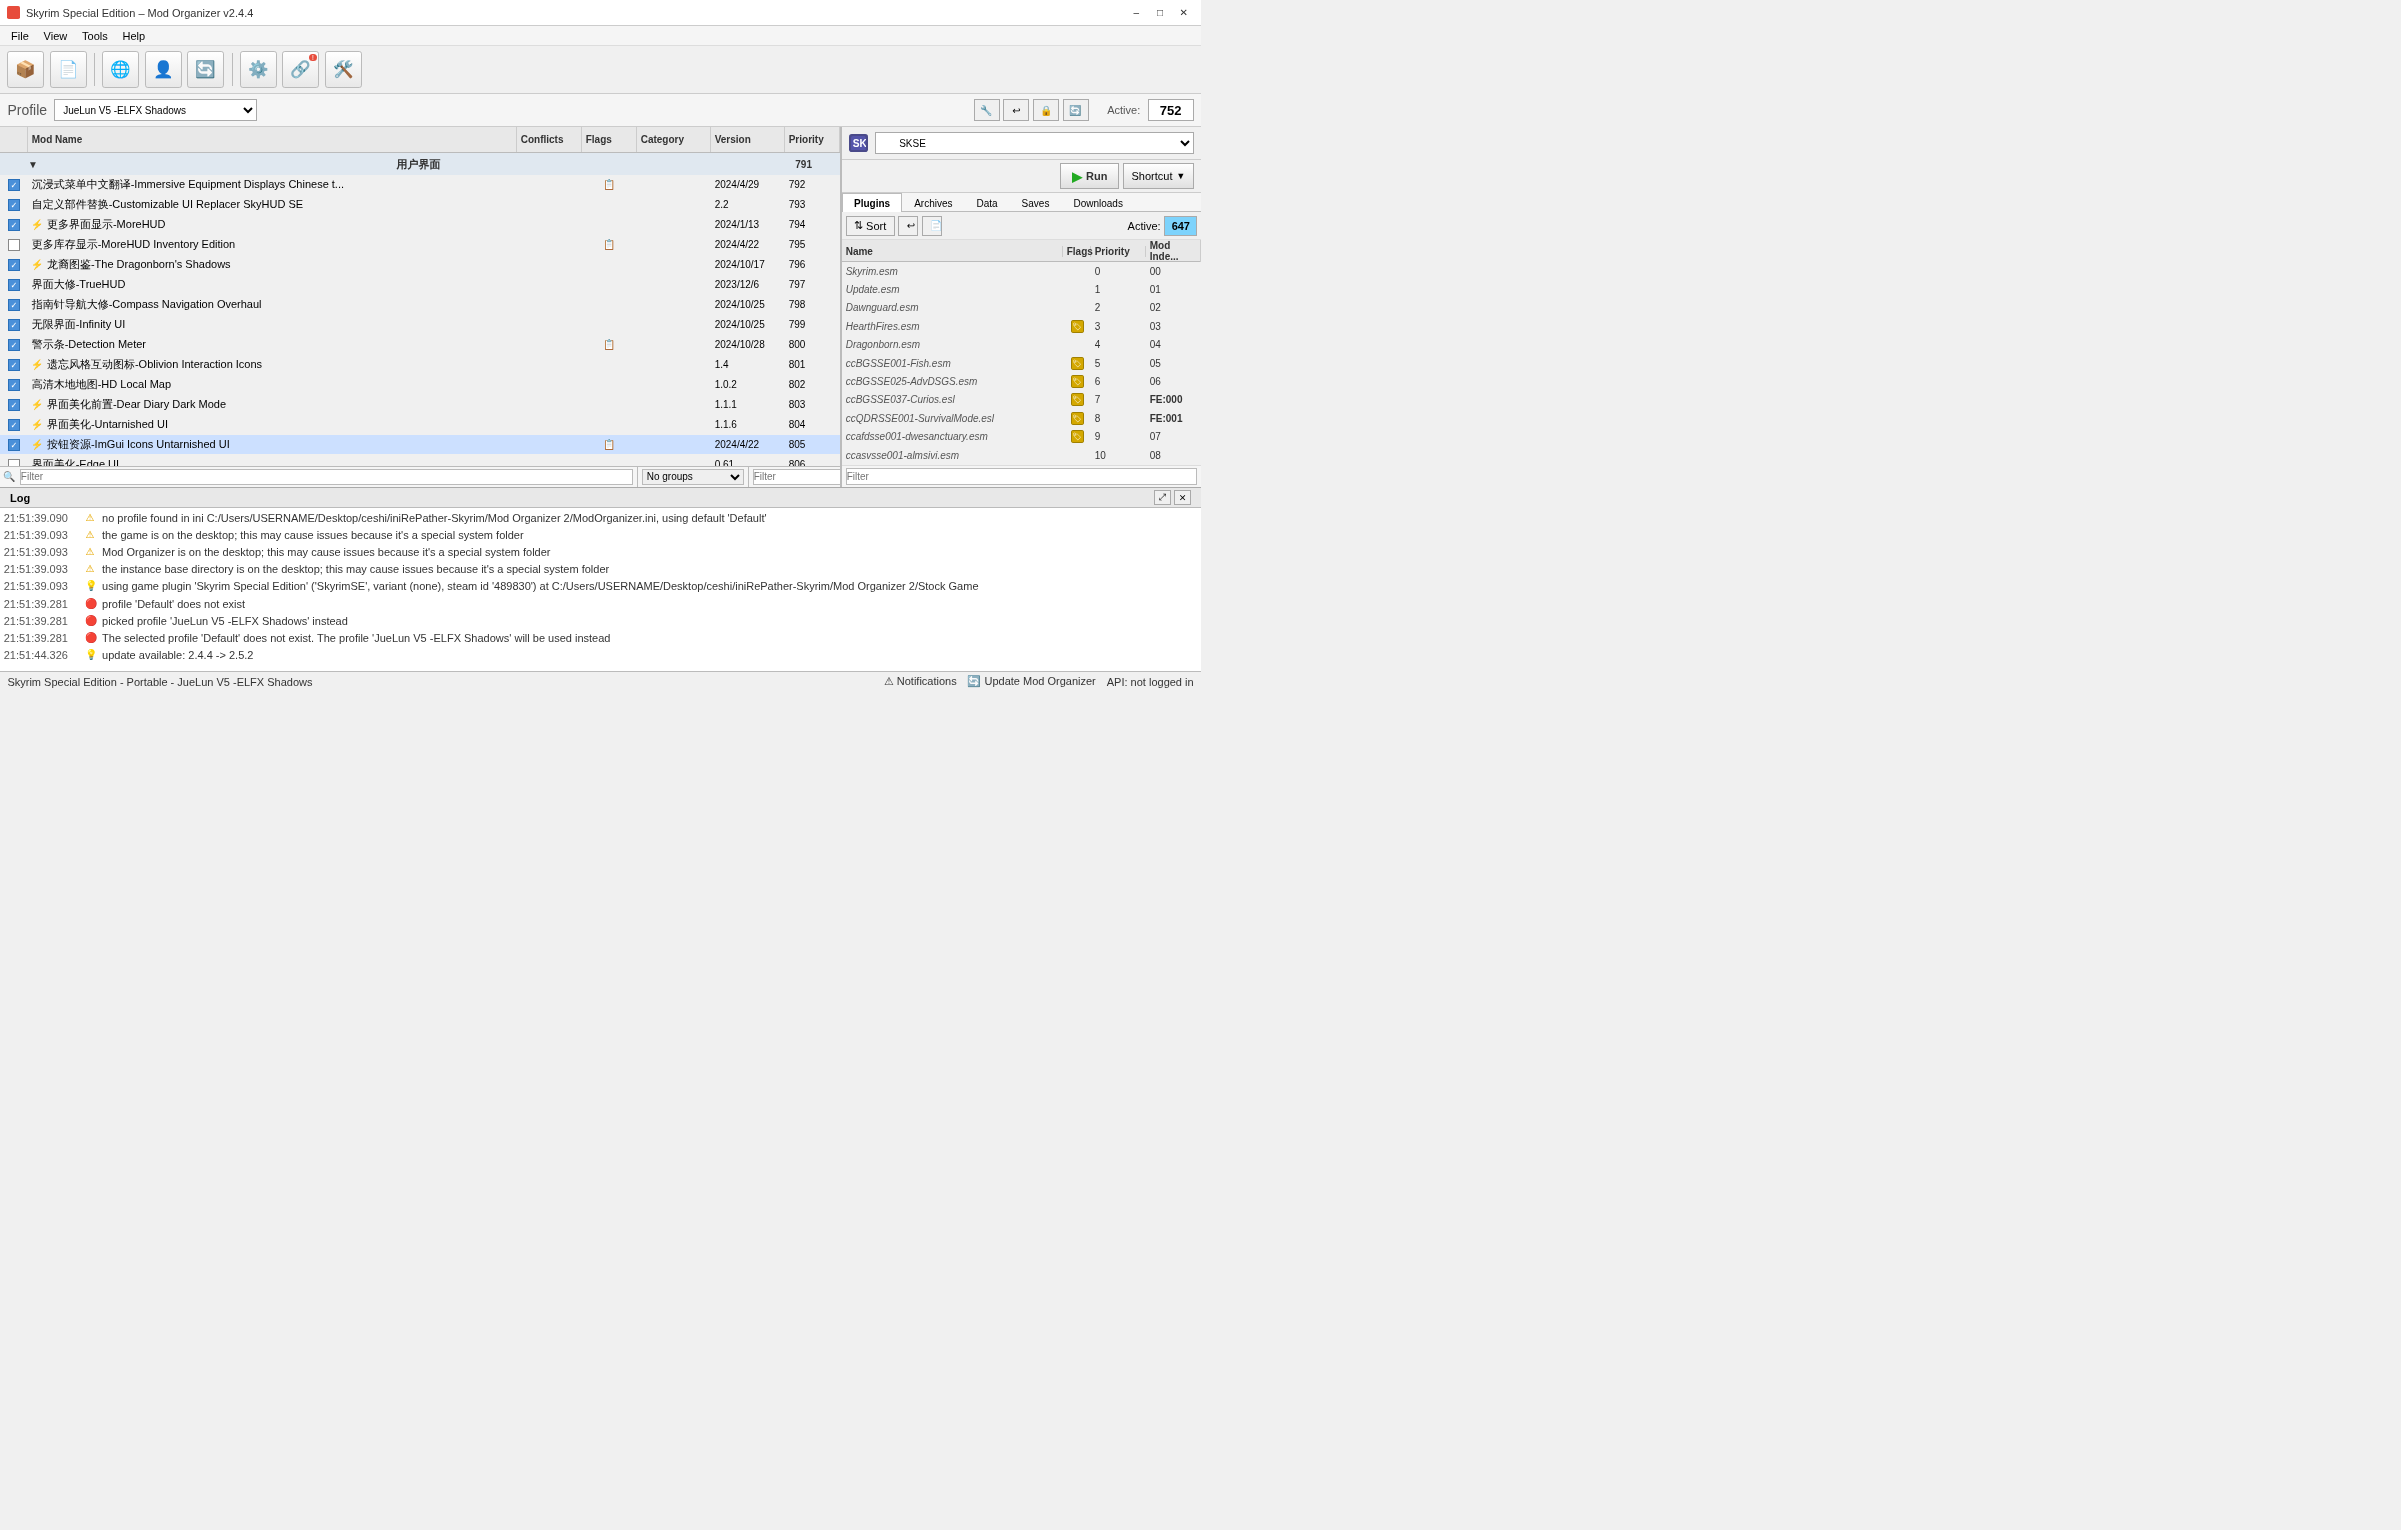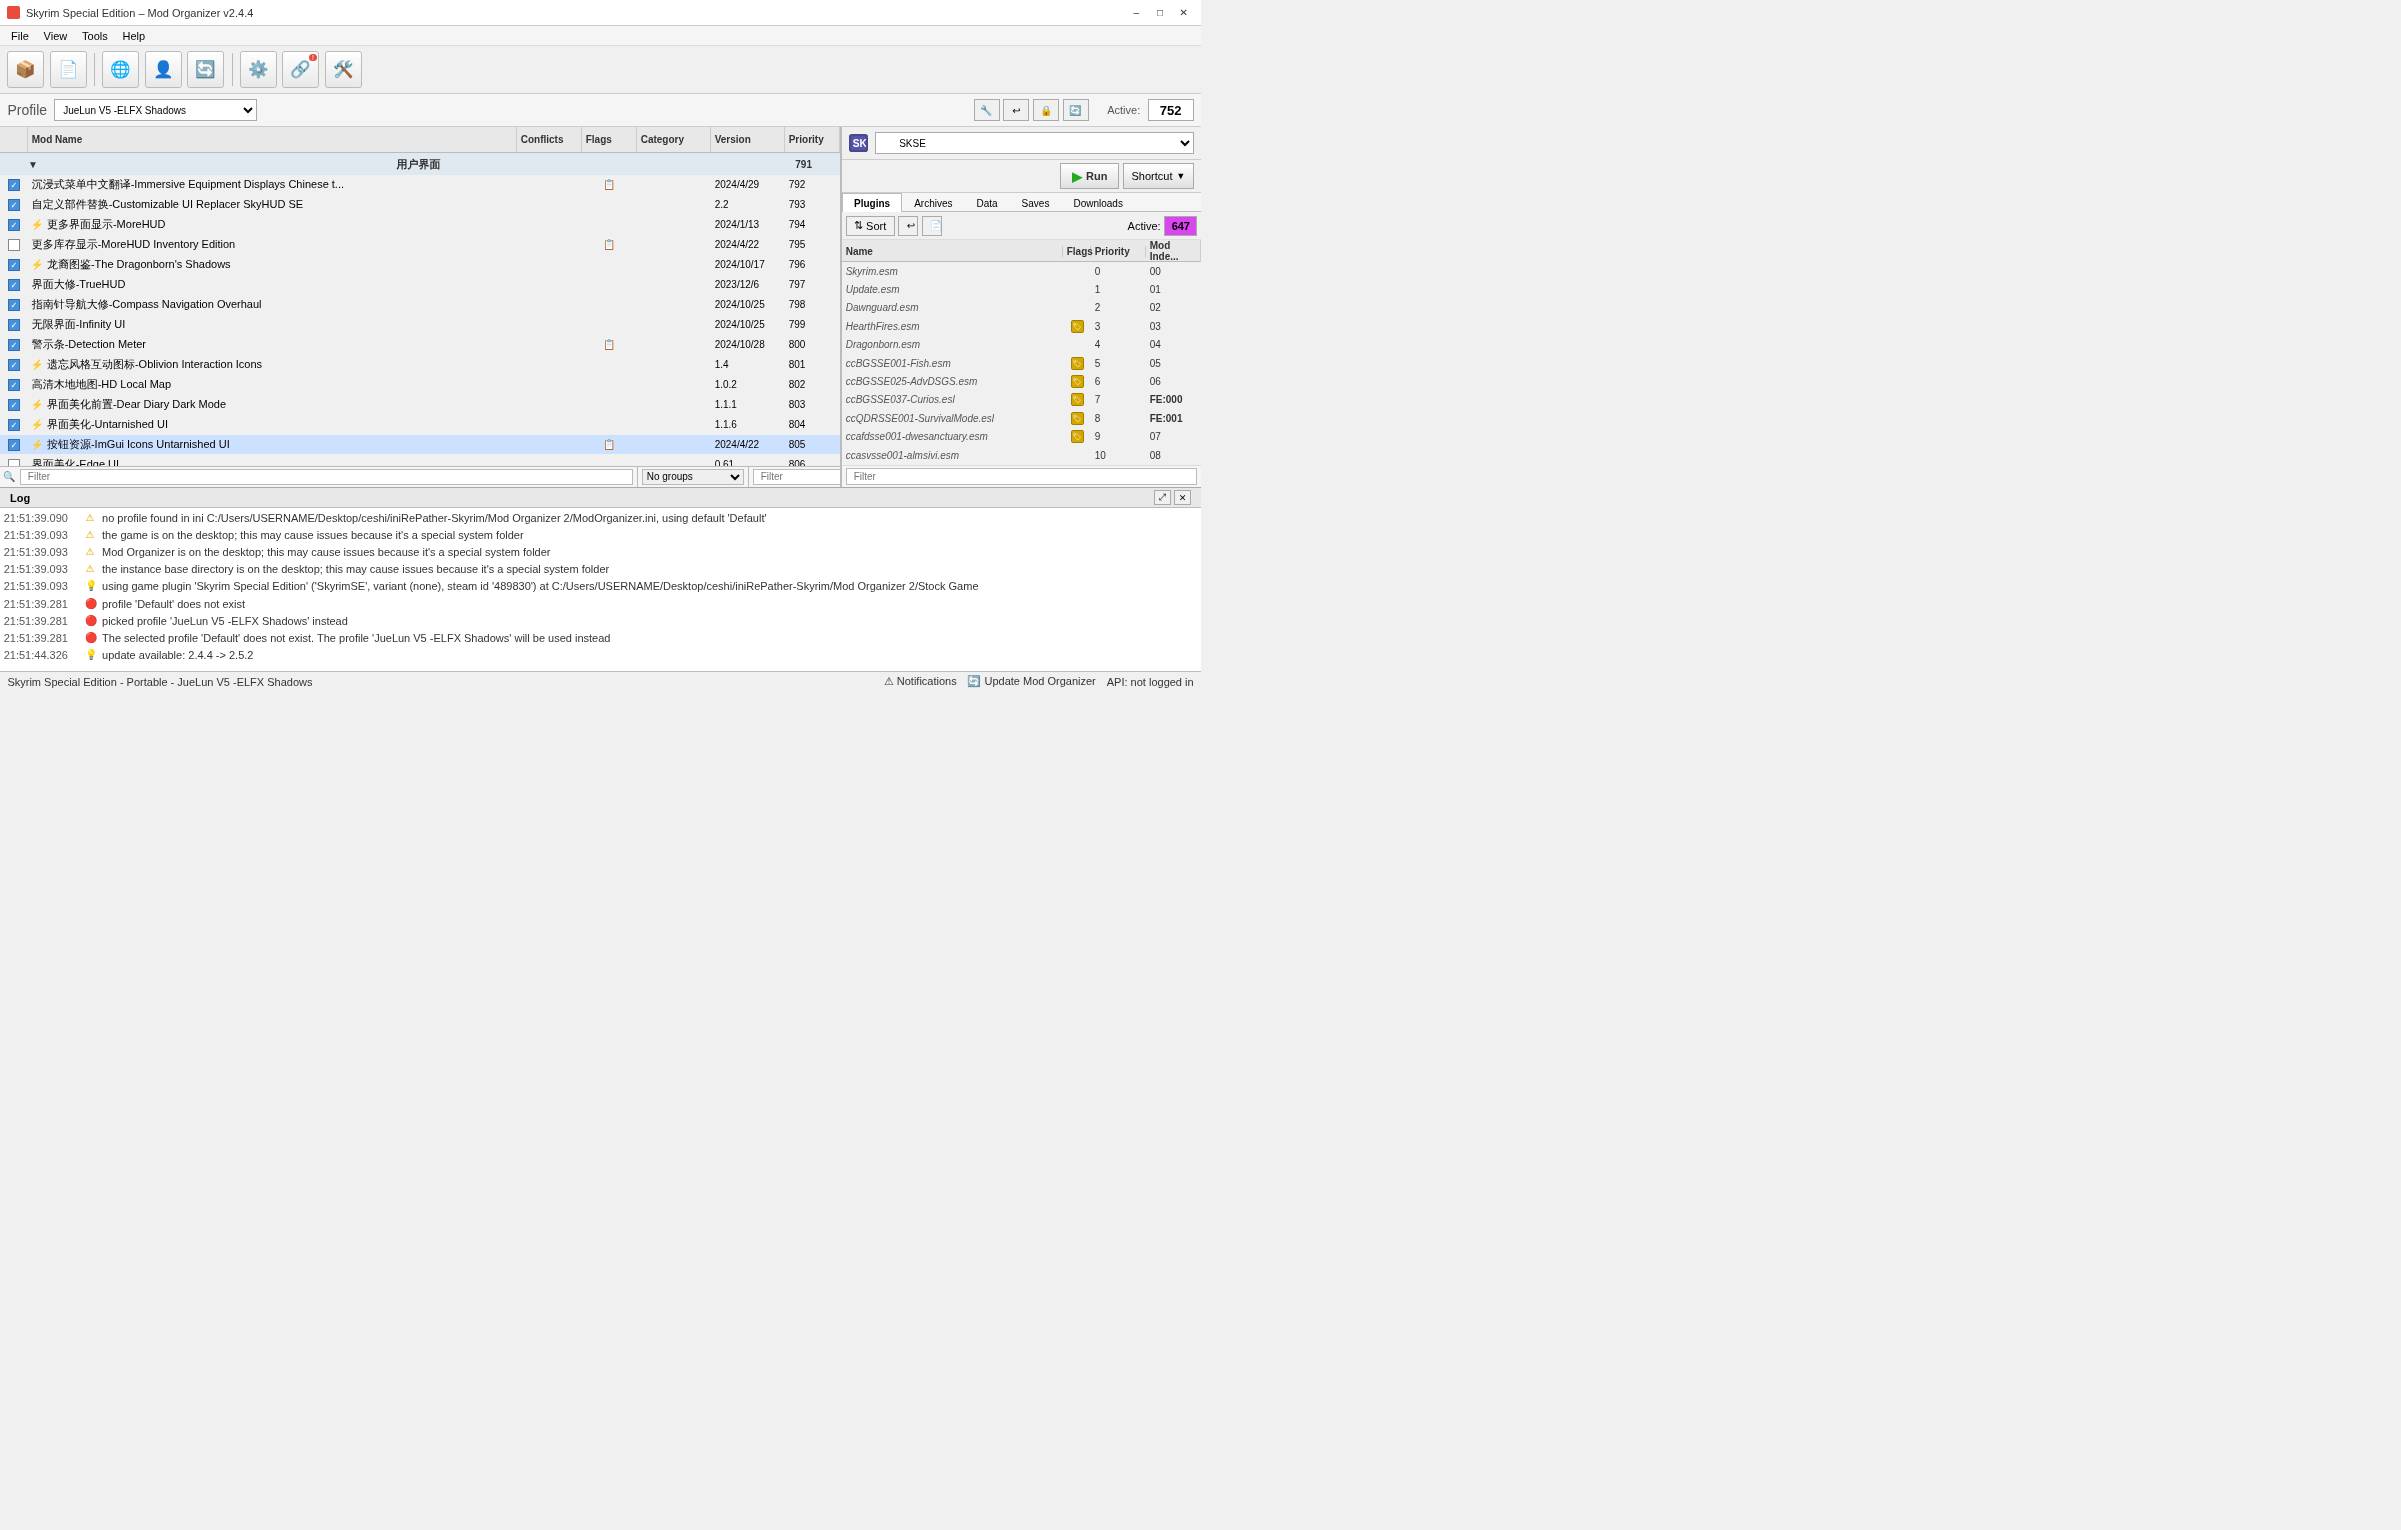--- a/index.html
+++ b/index.html
@@ -60,37 +60,37 @@
     .shortcut-btn { height: 26px; padding: 0 7.4px; background: linear-gradient(180deg, #fff 0%, #e0e0e0 100%); border: 0.9px solid #aaa; cursor: pointer; font-size: 11px; display: flex; align-items: center; gap: 3.7px; }
     .shortcut-arrow { font-size: 9.2px; }
     
     
     .tabs { display: flex; border-bottom: 0.9px solid #bbb; background: #f5f5f5; }
     .tab { padding: 3.7px 11px; cursor: pointer; font-size: 10px; border: 0.9px solid transparent; border-bottom: none; margin-bottom: -0.9px; }
     .tab.active { background: white; border-color: #bbb; border-bottom-color: white; font-weight: bold; }
     .plugin-toolbar { height: 28px; display: flex; align-items: center; padding: 0 3.7px; border-bottom: 0.9px solid #ddd; background: #f0f0f0; gap: 3.7px; justify-content: space-between; }
     .plugin-sort-btn { height: 20px; padding: 0 7.4px; background: #f0f0f0; border: 0.9px solid #aaa; cursor: pointer; font-size: 10px; display: flex; align-items: center; gap: 2.8px; }
     .plugin-active { display: flex; align-items: center; gap: 3.7px; font-size: 10px; }
-    .plugin-active-count { width: 33px; height: 20px; border: 0.9px solid #aaa; background: #d946ef; display: flex; align-items: center; justify-content: center; font-weight: bold; }
+    .plugin-active-count { width: 33px; height: 20px; border: 0.9px solid #aaa; background: #7dd3fc; display: flex; align-items: center; justify-content: center; font-weight: bold; }
     
     
     .plugin-list-header { display: grid; grid-template-columns: 1fr 28px 55px 55px; background: #e8e8e8; border-bottom: 0.9px solid #bbb; height: 22px; align-items: center; }
     .plugin-list-header div { padding: 0 3.7px; font-size: 10px; font-weight: bold; color: #333; border-right: 0.9px solid #ccc; }
     
     
     .plugin-list { flex: 1; overflow-y: auto; }
     .plugin-row { display: grid; grid-template-columns: 1fr 28px 55px 55px; height: 18.4px; align-items: center; border-bottom: 0.9px solid #f0f0f0; }
     .plugin-cell { padding: 0 3.7px; font-size: 10px; overflow: hidden; text-overflow: ellipsis; white-space: nowrap; color: #333; }
     .plugin-cell.italic { font-style: italic; color: #555; }
     .plugin-icon { display: flex; align-items: center; justify-content: center; }
     .plugin-flag-icon { width: 13px; height: 13px; background: #d4a800; border: 0.9px solid #a08000; display: flex; align-items: center; justify-content: center; border-radius: 1.8px; }
     
     
     .filter-bar { height: 22px; display: flex; align-items: center; padding: 0 3.7px; border-top: 0.9px solid #ddd; background: #f5f5f5; }
-    .filter-input { flex: 1; height: 16.6px; border: 0.9px solid #bbb; padding: 0 7px; font-size: 10px; }
+    .filter-input { flex: 1; height: 16.6px; border: 0.9px solid #bbb; padding: 0 0; font-size: 10px; }
     
     
     .log-area { height: 184px; border-top: 1.8px solid #aaa; display: flex; flex-direction: column; }
     .log-header { height: 20px; background: #e8e8e8; border-bottom: 0.9px solid #bbb; display: flex; align-items: center; padding: 0 10px; justify-content: space-between; }
     .log-title { font-weight: bold; font-size: 11px; }
     .log-controls { display: flex; gap: 3.7px; }
     .log-ctrl-btn { width: 16.6px; height: 14.8px; border: 0.9px solid #aaa; background: #f0f0f0; cursor: pointer; font-size: 9.2px; display: flex; align-items: center; justify-content: center; }
     .log-content { flex: 1; overflow-y: auto; background: white; padding: 1.8px 3.7px; }
     .log-entry { display: flex; align-items: flex-start; gap: 3.7px; padding: 0.9px 0; font-size: 10px; line-height: 1.4; }
     .log-time { color: #555; white-space: nowrap; min-width: 78px; }

